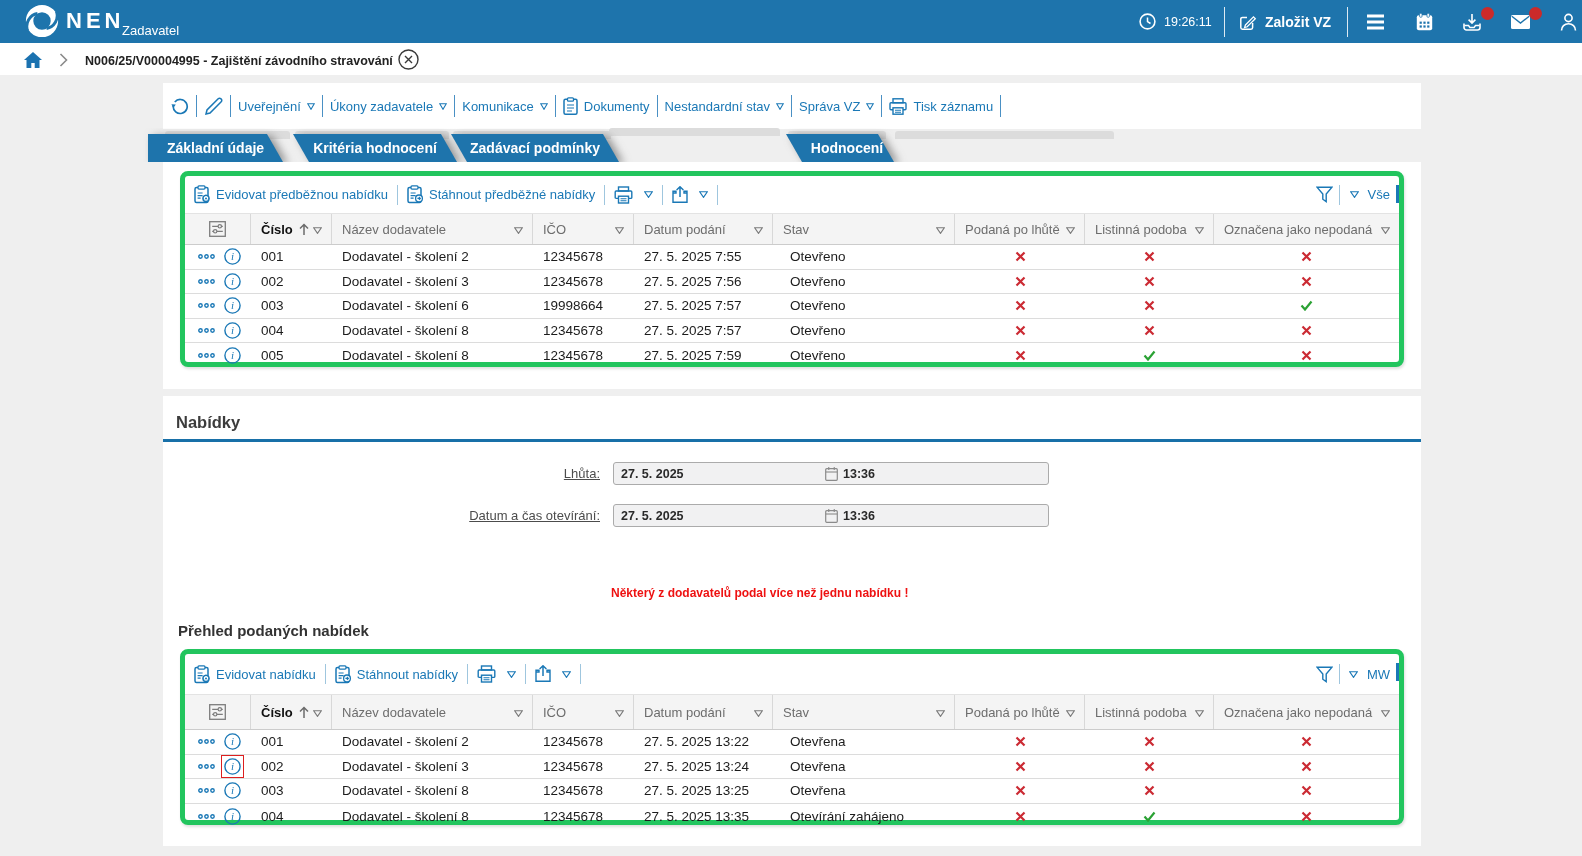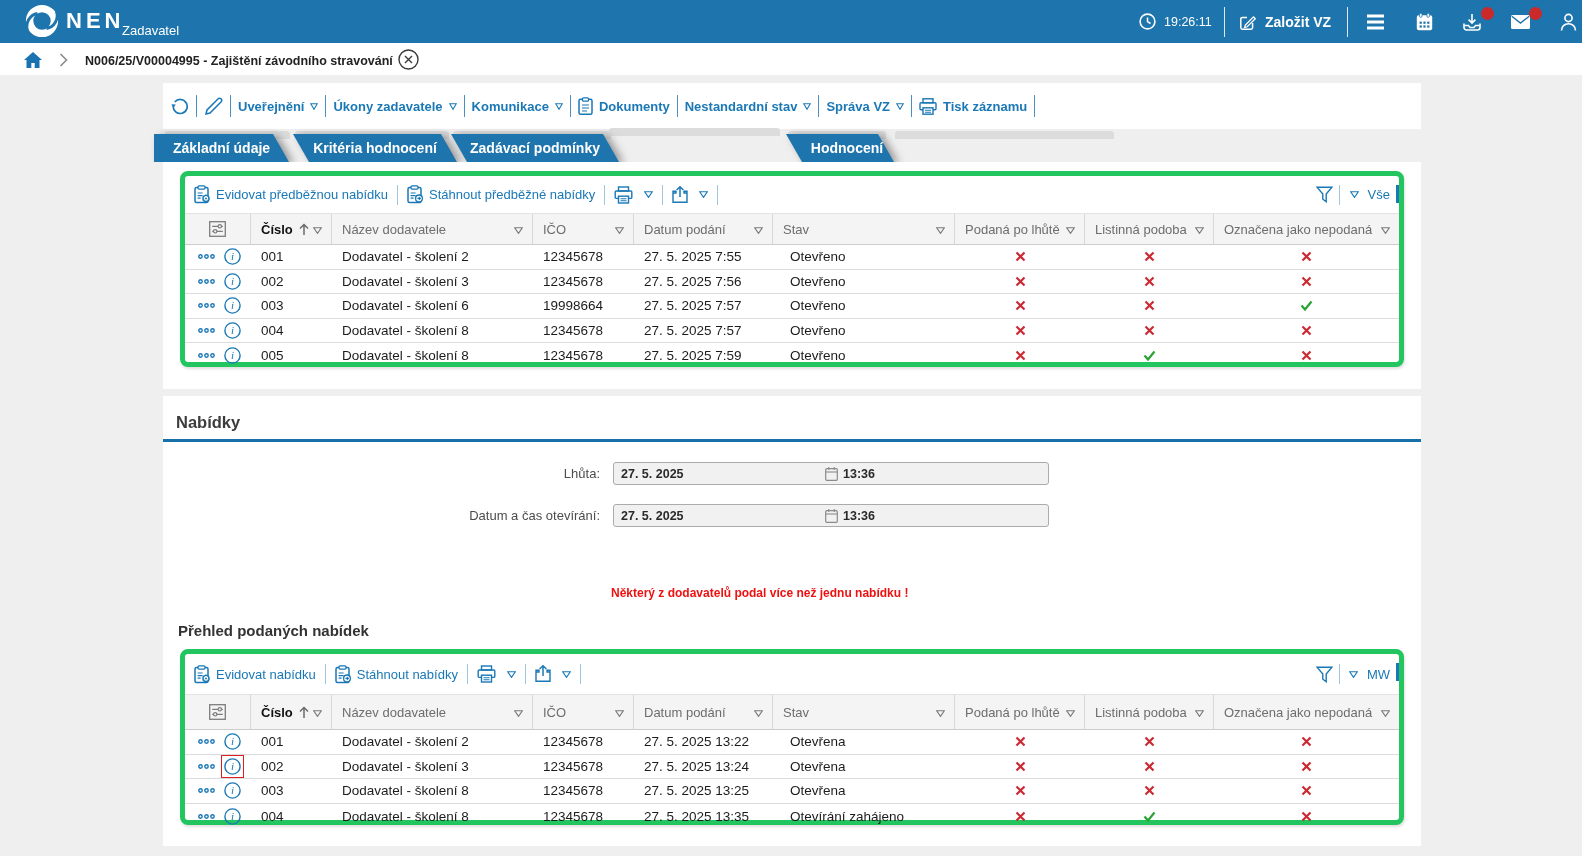--- a/index.html
+++ b/index.html
@@ -13,21 +13,21 @@
 #nen { position:absolute; left:66px; top:8px; color:#fff; font-weight:bold; font-size:22px; letter-spacing:4px; }
 #zadavatel { position:absolute; left:122px; top:23px; color:#fff; font-size:13px; }
 #envtitle { position:absolute; left:546px; top:10px; color:#fff; font-weight:bold; font-size:20px; letter-spacing:0.2px; }
 .hright { position:absolute; top:0; height:43px; display:flex; align-items:center; color:#fff; }
 .hsep { width:1px; height:30px; background:rgba(255,255,255,0.85); }
 
 
 #crumb { position:absolute; left:0; top:43px; width:1582px; height:32px; background:#fff; }
 
 
-#toolbar { position:absolute; left:163px; top:83px; width:1258px; height:46px; background:#fff; display:flex; align-items:center; color:#1a78b6; font-size:13px;font-weight:bold; }
+#toolbar { position:absolute; left:163px; top:83px; width:1258px; height:46px; background:#fff; display:flex; align-items:center; color:#1a78b6; font-size:13px; }
 .tsep { width:1px; height:22px; background:#4a90c4; margin:0 7px; }
 .tlink { color:#1a78b6; display:flex; align-items:center; gap:6px; }
 
 
 .tabw { position:absolute; top:6px; height:28px; filter:drop-shadow(5px 2px 4px rgba(70,70,70,0.55)); z-index:3; }
 .tabw .tab { width:100%; height:100%; background:#1e74ac; color:#fff; font-weight:bold; font-size:14px; display:flex; align-items:center; justify-content:center; }
 #tabactive { position:absolute; top:3px; height:31px; z-index:2; filter:drop-shadow(4px 1px 3px rgba(95,95,95,0.5)); }
 #tabactive .tab { width:100%; height:100%; background:#fff; color:#111; font-weight:bold; font-size:14.5px; display:flex; align-items:center; justify-content:center; }
 
 
@@ -45,21 +45,21 @@
 .th .flt { position:absolute; right:9px; }
 .trow { display:flex; border-bottom:1px solid #dcdcdc; font-size:13.5px; color:#1c1c1c; align-items:center; }
 .trow:last-child { border-bottom:none; }
 .td { padding-left:10px; white-space:nowrap; overflow:hidden; }
 .tc { display:flex; justify-content:center; align-items:center; padding-left:0; }
 
 
 .c0{width:66px;} .c1{width:81px;} .c2{width:201px;} .c3{width:101px;} .c4{width:139px;} .c5{width:182px;} .c6{width:130px;} .c7{width:129px;} .c8{flex:1;}
 
 
-.flabel { position:absolute; color:#4c4c4c; font-size:13px; text-align:right; width:260px; left:177px; }
+.flabel { position:absolute; color:#4c4c4c; font-size:13px; text-align:right; width:260px; left:177px;text-decoration:underline; }
 .ffield { position:absolute; left:450px; width:436px; height:23px; background:#f1f1f2; border:1px solid #ababab; border-radius:3px; display:flex; align-items:center; font-size:12.5px; font-weight:bold; color:#2a2a2a; }
 </style>
 </head>
 <body>
 
 <div id="topbar">
   <div id="logo">
     <svg width="34" height="34" viewBox="0 0 34 34">
       <circle cx="17" cy="17" r="12.4" fill="none" stroke="#ffffff" stroke-width="7.4"></circle>
       <path d="M2.5 26.5 A 13 13 0 0 1 12.5 9.5" stroke="#1e74ac" stroke-width="3" fill="none"></path>
@@ -190,21 +190,21 @@
   <span class="tsep"></span>
 </div>
 
 <div id="tabstrip" style="position:absolute; left:0; top:128px; width:1582px; height:34px; overflow:hidden;">
 <div style="position:absolute; z-index:1; left:165px; top:3px; width:125px; height:8px; background:#dcdcdc; border-radius:3px 3px 0 0;"></div>
 <div style="position:absolute; z-index:1; left:295px; top:3px; width:154px; height:8px; background:#dcdcdc; border-radius:3px 3px 0 0;"></div>
 <div style="position:absolute; z-index:1; left:453px; top:3px; width:158px; height:8px; background:#dcdcdc; border-radius:3px 3px 0 0;"></div>
 <div style="position:absolute; z-index:1; left:609px; top:0px; width:171px; height:8px; background:#dcdcdc; border-radius:3px 3px 0 0;"></div>
 <div style="position:absolute; z-index:1; left:788px; top:3px; width:98px; height:8px; background:#dcdcdc; border-radius:3px 3px 0 0;"></div>
 <div style="position:absolute; z-index:1; left:895px; top:3px; width:219px; height:8px; background:#dcdcdc; border-radius:3px 3px 0 0;"></div>
-<div class="tabw" style="left:154px; width:135px;text-align:right;">
+<div class="tabw" style="left:148px; width:135px;text-align:right;">
       <div class="tab" style="clip-path:polygon(0 0, 119px 0, 135px 28px, 0 28px);">Základní údaje</div>
     </div>
 <div class="tabw" style="left:293px; width:164px;">
       <div class="tab" style="clip-path:polygon(0 0, 148px 0, 164px 28px, 16px 28px);">Kritéria hodnocení</div>
     </div>
 <div class="tabw" style="left:451px; width:168px;">
       <div class="tab" style="clip-path:polygon(0 0, 152px 0, 168px 28px, 16px 28px);">Zadávací podmínky</div>
     </div>
 <div class="tabw" style="left:786px; width:108px;">
       <div class="tab" style="clip-path:polygon(0 0, 92px 0, 108px 28px, 16px 28px); padding-left:14px;">Hodnocení</div>

